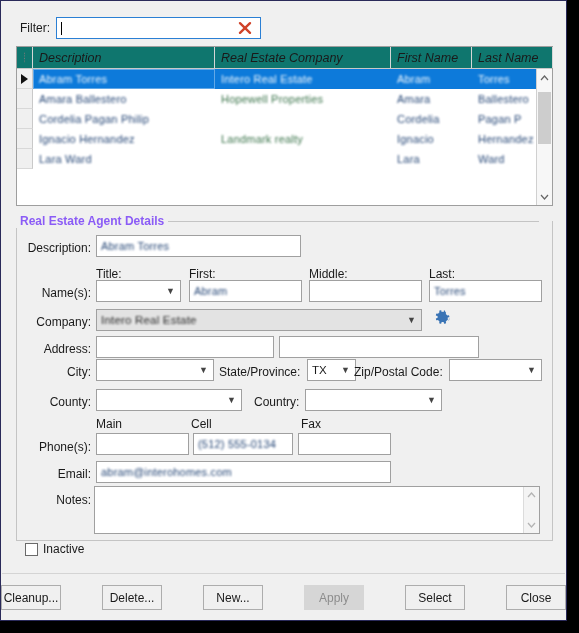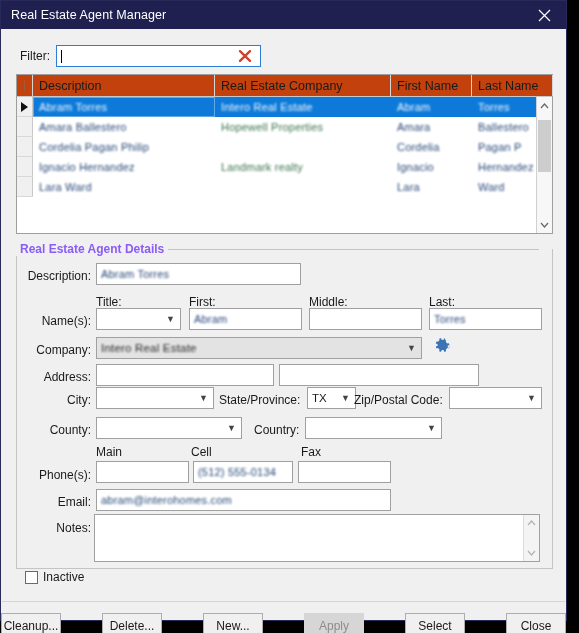--- a/index.html
+++ b/index.html
@@ -120,23 +120,24 @@
     height: 160px;
     background: #ffffff;
     border: 1px solid #9e9e9e;
     box-sizing: border-box;
     display: flex;
     flex-direction: column;
   }
   .grid-head {
     display: flex;
     height: 21px;
-    background: #c2410c;
+    background: #0f766e;
     border-bottom: 1px solid #c8c8c8;
     flex: none;
+    font-style: italic;
   }
   .gh-cell {
     border-right: 1px solid #d6d6d6;
     display: flex;
     align-items: center;
     padding-left: 6px;
     font-size: 12.5px;
     color: #1a1a1a;
     box-sizing: border-box;
     white-space: nowrap;
@@ -427,28 +428,20 @@
     border-color: #d6d6d6;
     color: #8d8d8d;
     cursor: default;
   }
 </style>
 </head>
 <body>
 
 <div class="window">
 
-  <div class="titlebar">
-    <span class="title-text">Real Estate Agent Manager</span>
-    <div class="close-btn">
-      <svg width="13" height="13" viewBox="0 0 13 13">
-        <path d="M1 1 L12 12 M12 1 L1 12" stroke="#ffffff" stroke-width="1.2" fill="none"></path>
-      </svg>
-    </div>
-  </div>
 
   <div class="client">
 
     <div class="filter-row">
       <span class="filter-label">Filter:</span>
       <div class="filter-box">
         <div class="filter-caret"></div>
         <span class="filter-input-text"></span>
         <svg class="clear-x" viewBox="0 0 14 14">
           <path d="M2 2.2 L12 11.8" stroke="#d0432a" stroke-width="2.4" stroke-linecap="round"></path>

